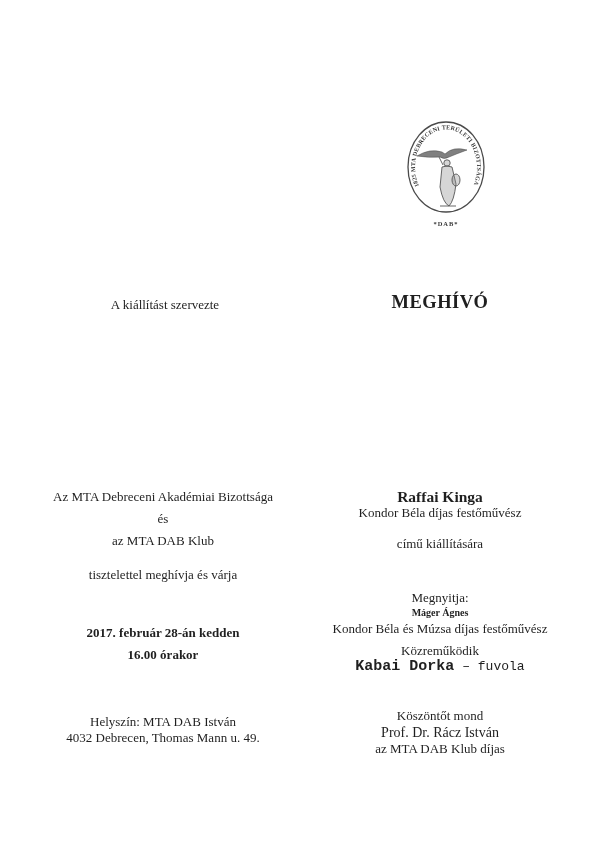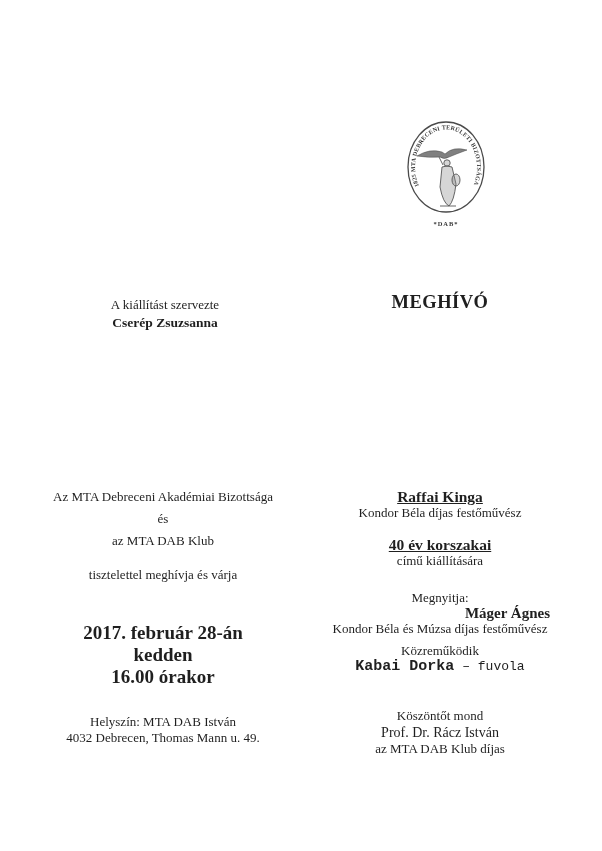--- a/index.html
+++ b/index.html
@@ -31,35 +31,35 @@
   .meghivo {
     top: 292px; left: 360px; width: 160px;
     font-size: 18.5px; font-weight: bold; letter-spacing: 0.5px;
   }
 
   
   .invite { top: 486px; left: 43px; width: 240px; }
   .invite .invite-line { margin-top: 12px; }
 
   
-  .date { top: 622px; left: 63px; width: 200px; font-size: 19px; font-weight: bold; line-height: 22px; }
+  .date { top: 622px; left: 63px; width: 200px; font-size: 13px; font-weight: bold; line-height: 22px; }
 
   
   .venue { top: 714px; left: 53px; width: 220px; }
 
   
   .artist { top: 488px; left: 340px; width: 200px; }
-  .artist .big  { font-size: 15.5px; font-weight: bold; line-height: 17px; text-decoration: underline; }
+  .artist .big  { font-size: 15.5px; font-weight: bold; line-height: 17px; }
   .artist .sub  { font-size: 13px; line-height: 15px; }
   .artist .gap  { height: 16px; }
 
   
   .opening { top: 590px; left: 330px; width: 220px; }
   .opening .lbl   { font-size: 13px; line-height: 15px; }
-  .opening .name  { font-size: 15px; font-weight: bold; line-height: 16px; text-align: right; }
+  .opening .name  { font-size: 10px; font-weight: bold; line-height: 16px; }
   .opening .title { font-size: 13px; line-height: 15px; }
   .opening .gap   { height: 7px; }
   .opening .contrib { font-size: 13px; line-height: 17px; font-family: Liberation Mono, monospace; }
   .opening .contrib .cname { font-size: 15px; font-weight: bold; }
 
   
   .greeting { top: 708px; left: 340px; width: 200px; line-height: 16.5px; font-size: 13px; }
   .greeting .gname { font-size: 14px; font-weight: normal; }
 
   
@@ -89,21 +89,20 @@
         <path d="M39 50 Q44 48 49 50 L53 67 Q51 84 46 89 Q40 86 37 70 Z"></path>
         <ellipse cx="53" cy="63" rx="4" ry="6"></ellipse>
         <line x1="37" y1="89" x2="53" y2="89"></line>
       </g>
       <text class="dab-text" x="43" y="109" text-anchor="middle">*DAB*</text>
     </svg>
   </div>
 
   <div class="block organizer">
     <div>A kiállítást szervezte</div>
-    <div class="name">Cserép Zsuzsanna</div>
   </div>
 
   <div class="block meghivo">MEGHÍVÓ</div>
 
   <div class="block invite t-body">
     <div>Az MTA Debreceni Akadémiai Bizottsága</div>
     <div>és</div>
     <div>az MTA DAB Klub</div>
     <div class="invite-line">tisztelettel meghívja és várja</div>
   </div>
@@ -115,21 +114,20 @@
 
   <div class="block venue t-small">
     <div>Helyszín: MTA DAB István</div>
     <div>4032 Debrecen, Thomas Mann u. 49.</div>
   </div>
 
   <div class="block artist">
     <div class="big">Raffai Kinga</div>
     <div class="sub">Kondor Béla díjas festőművész</div>
     <div class="gap"></div>
-    <div class="big">40 év korszakai</div>
     <div class="sub">című kiállítására</div>
   </div>
 
   <div class="block opening">
     <div class="lbl">Megnyitja:</div>
     <div class="name">Máger Ágnes</div>
     <div class="title">Kondor Béla és Múzsa díjas festőművész</div>
     <div class="gap"></div>
     <div class="lbl">Közreműködik</div>
     <div class="contrib"><span class="cname">Kabai Dorka</span> <span>– fuvola</span></div>

